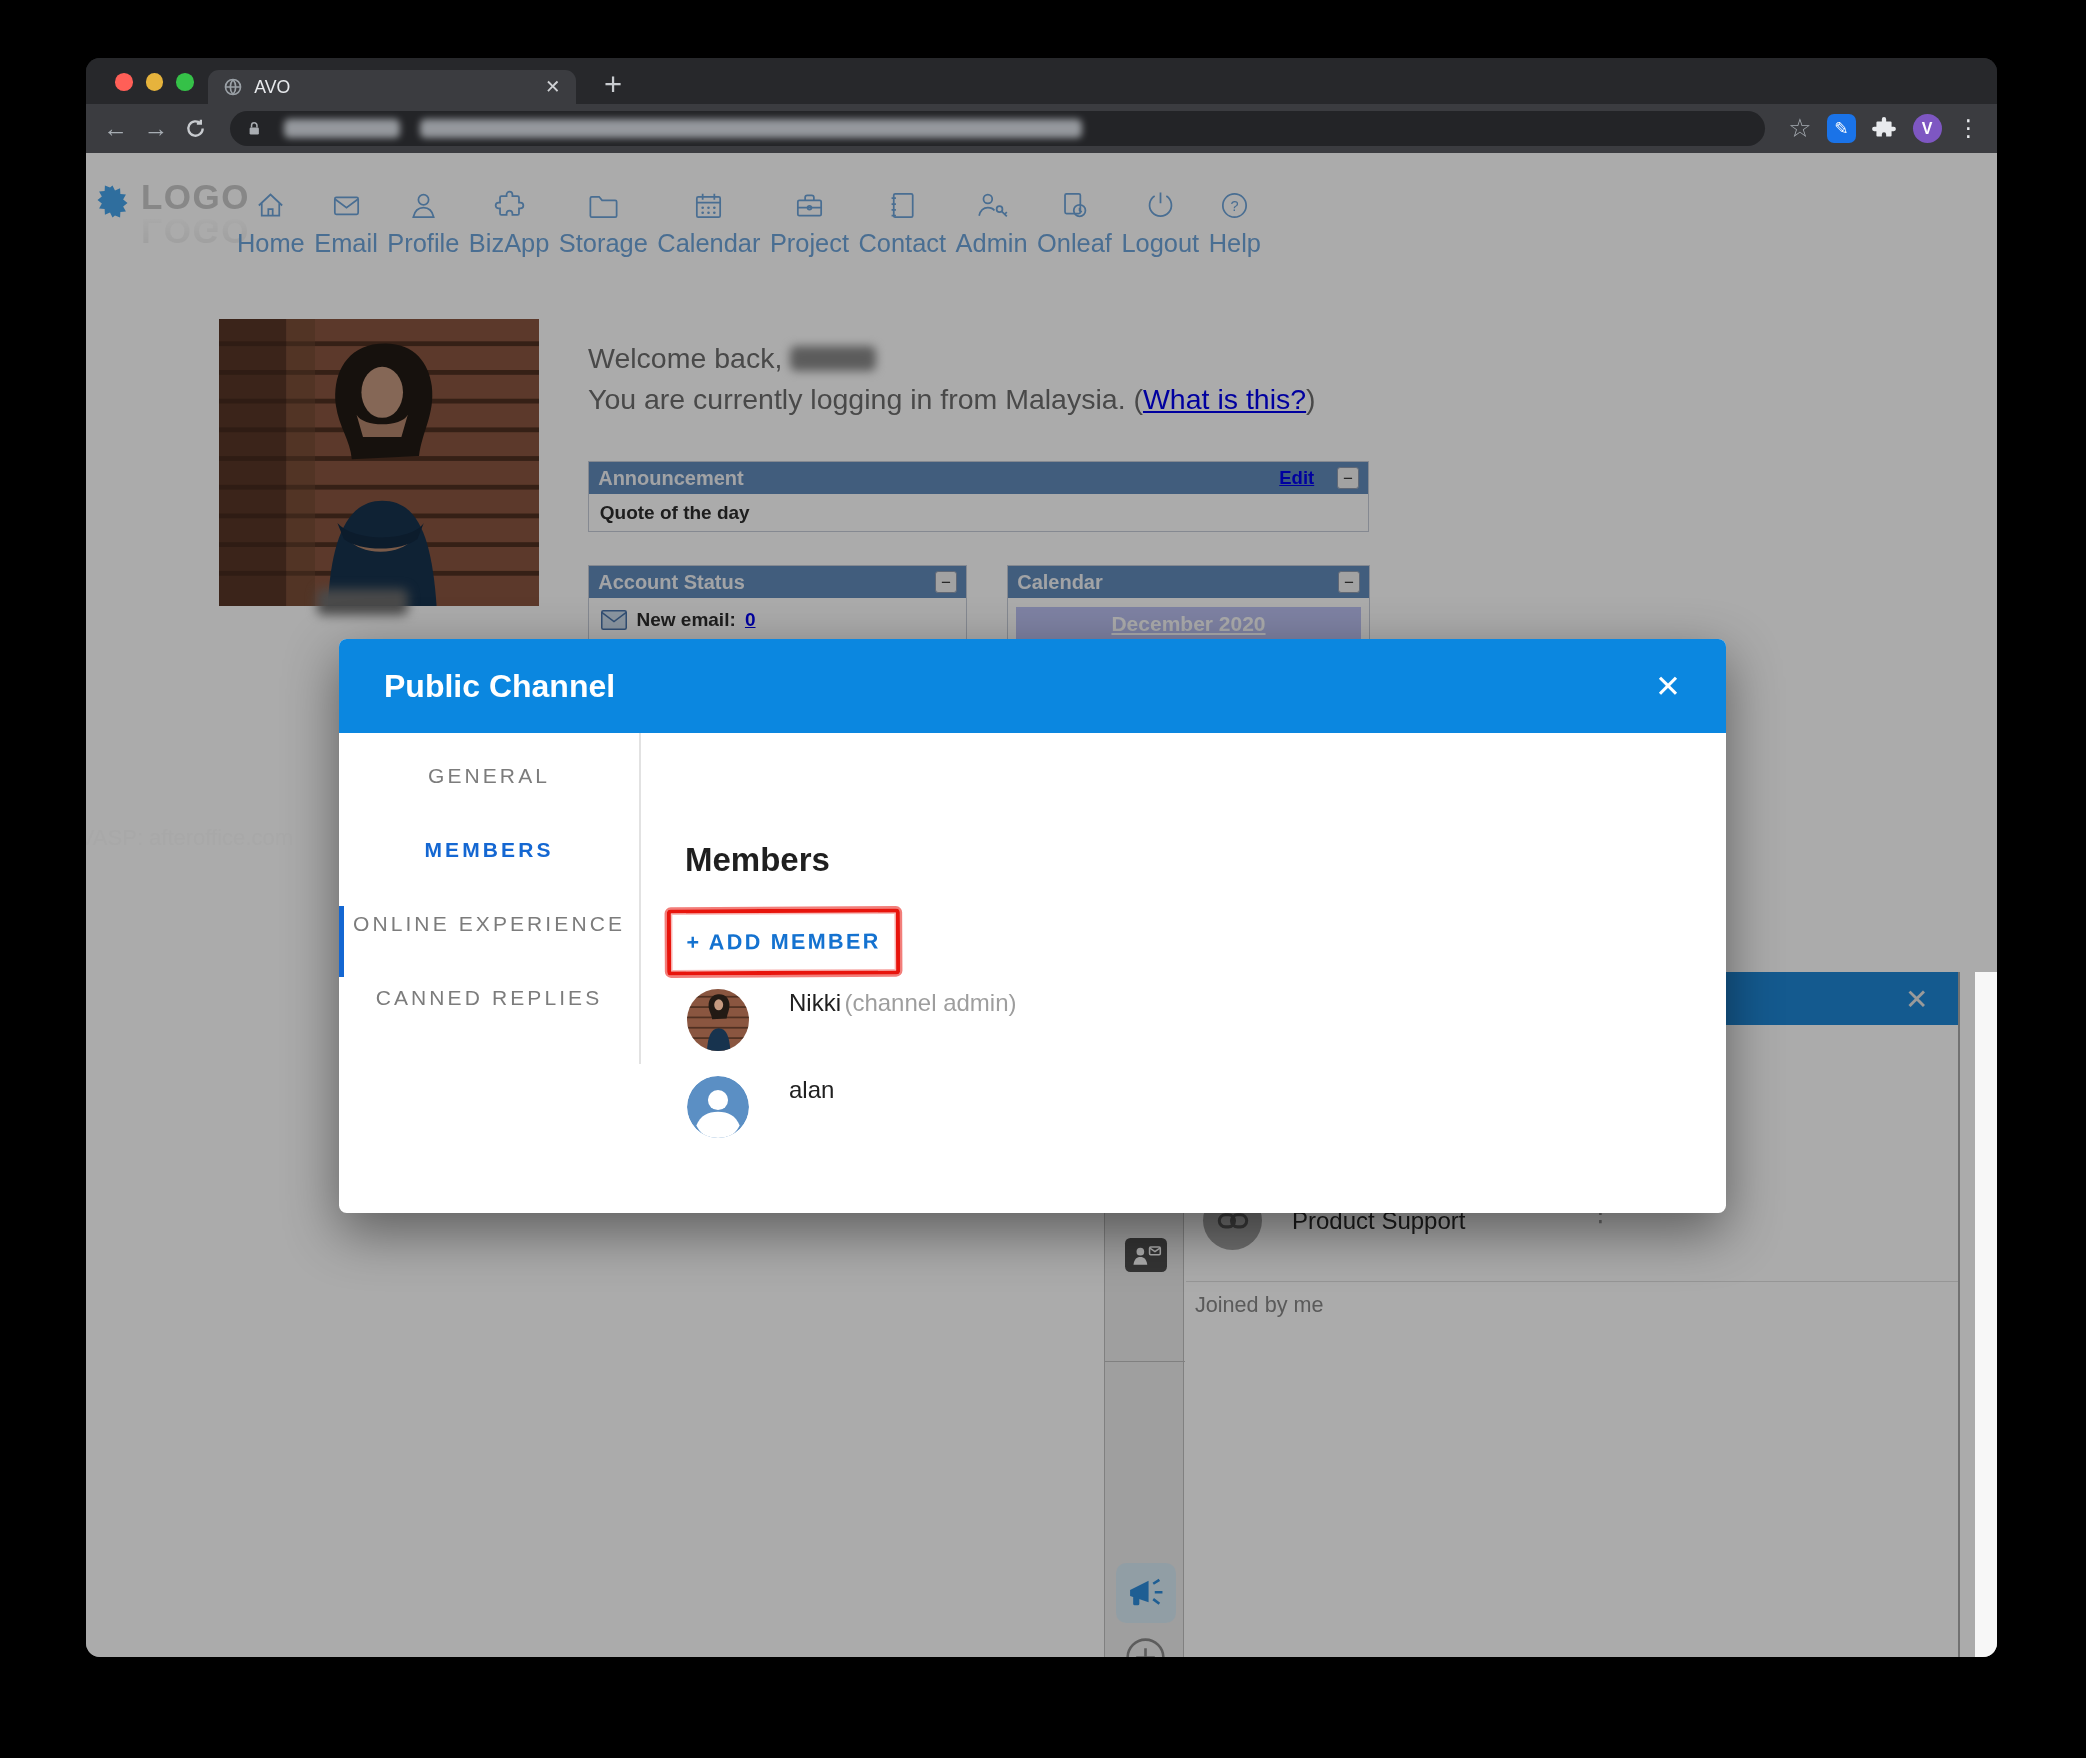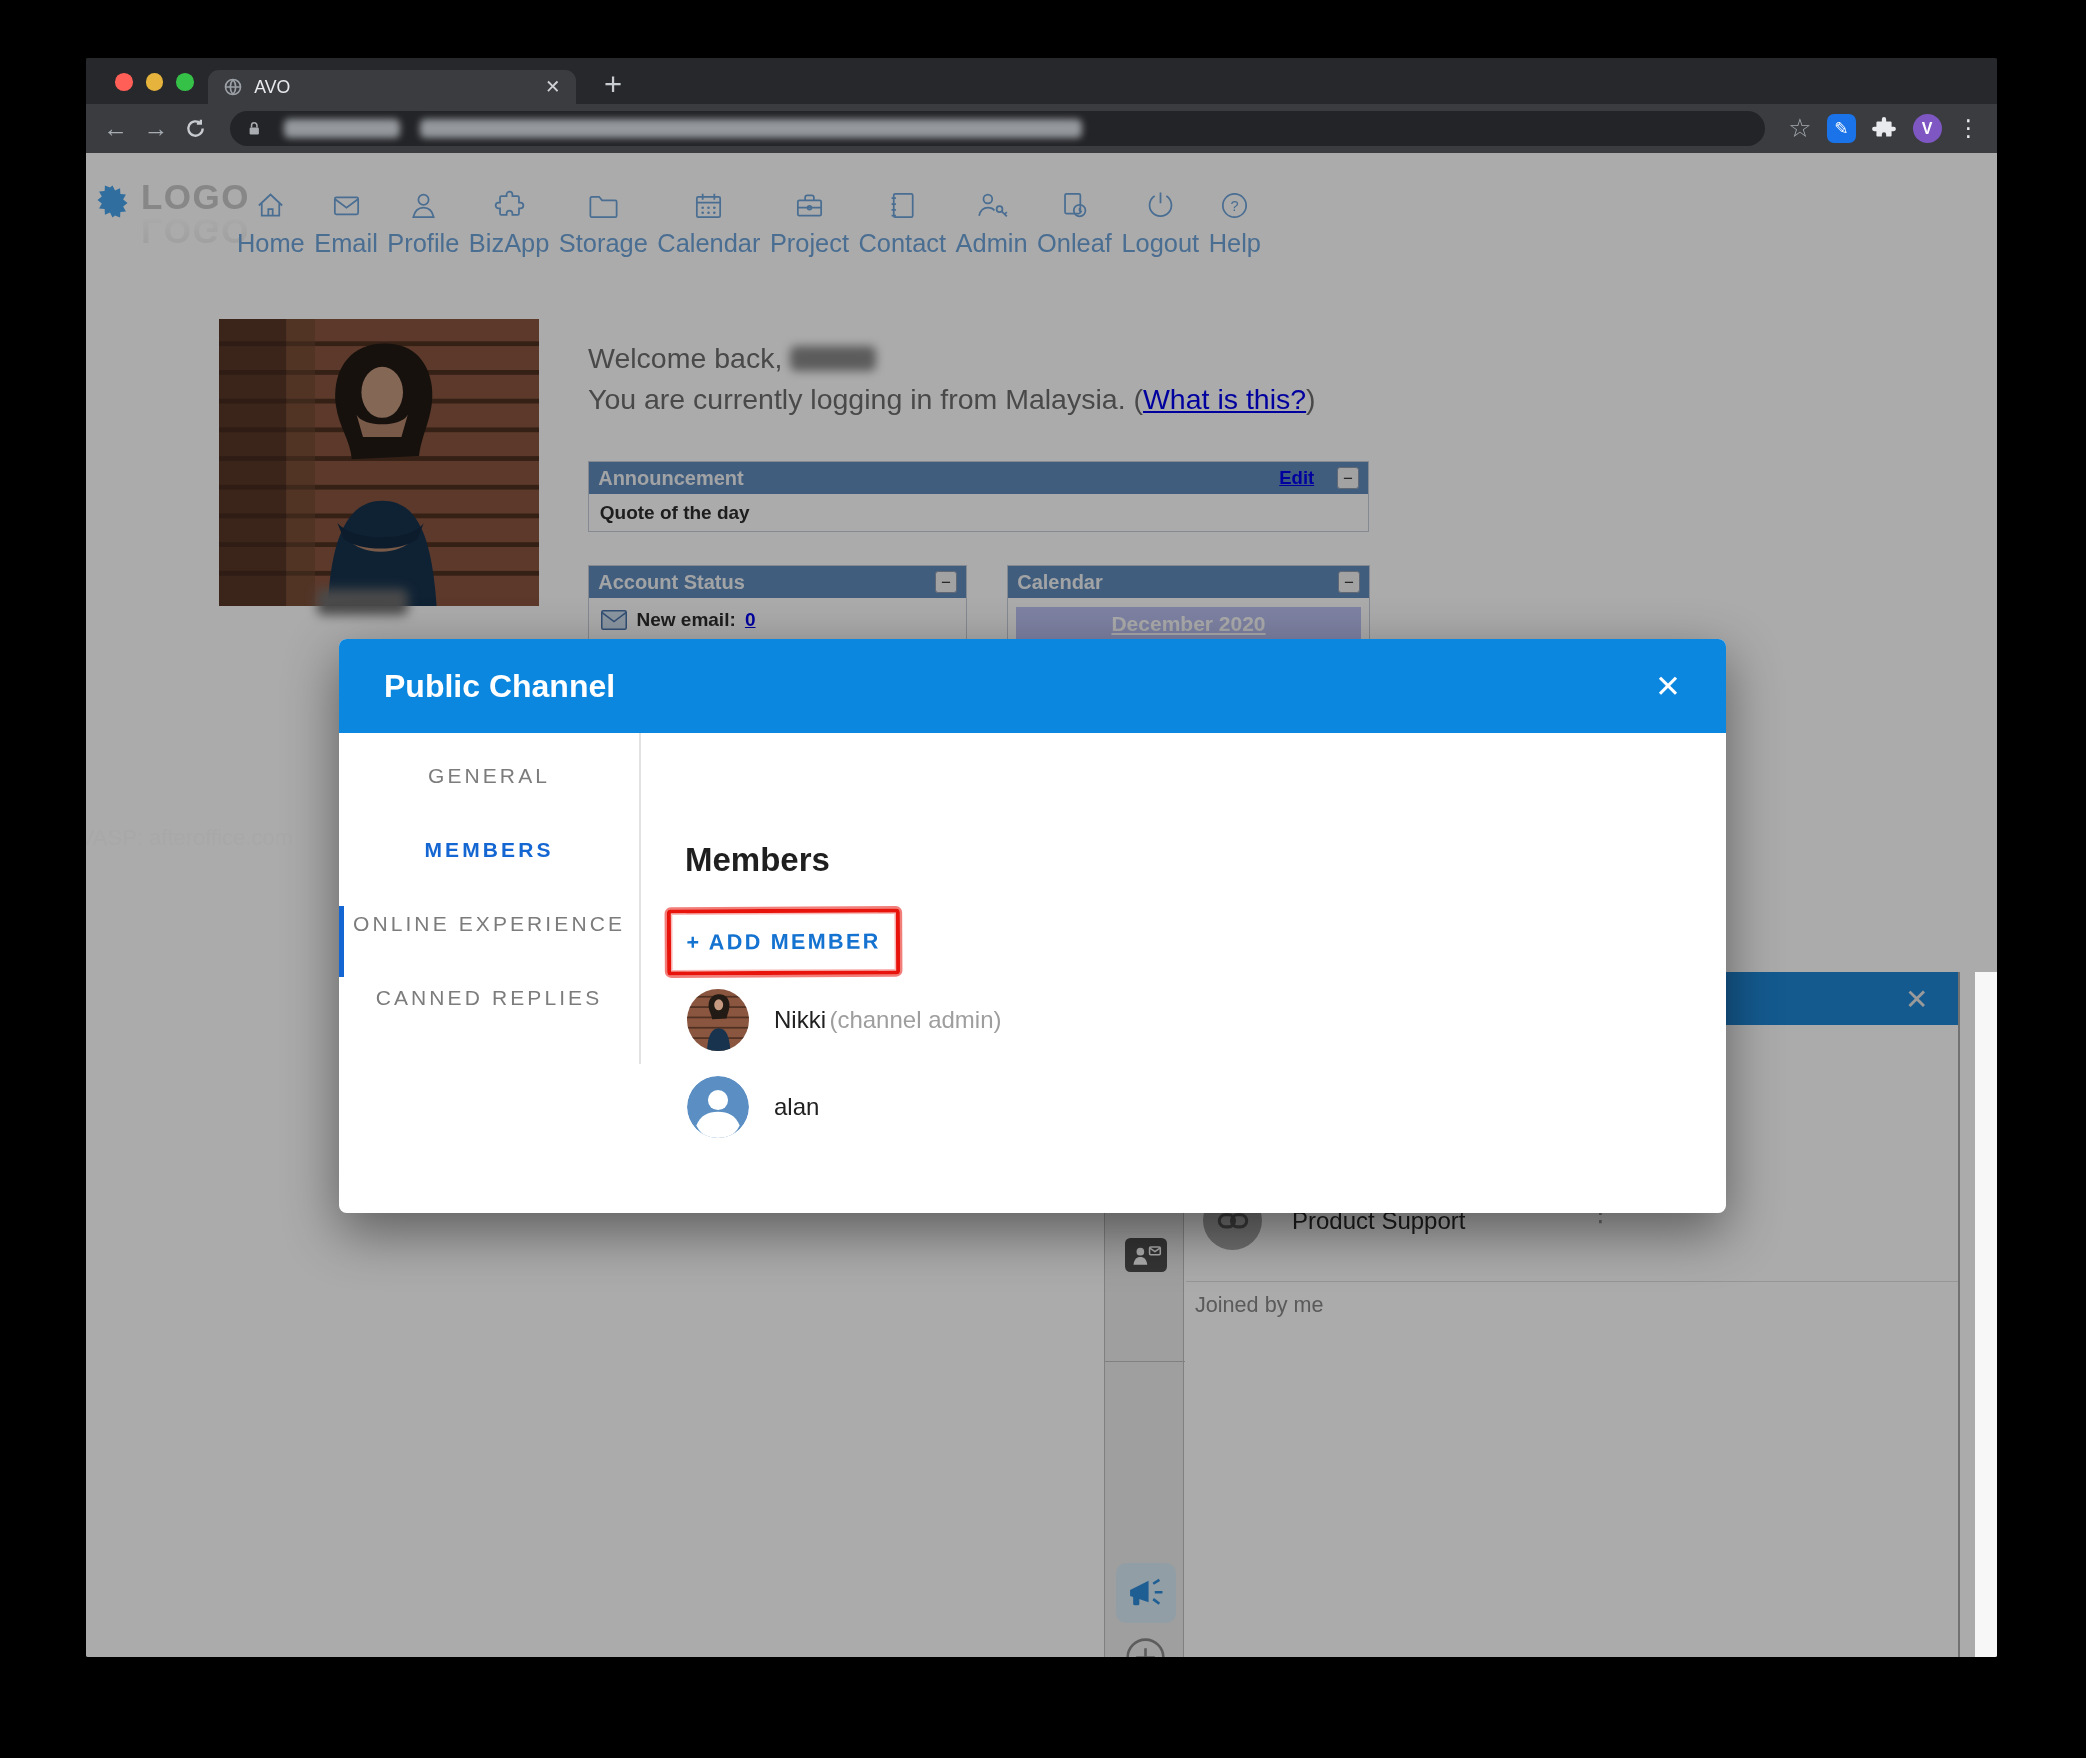--- a/index.html
+++ b/index.html
@@ -1,19 +1,19 @@
 <!DOCTYPE html>
 <html style="--modal-header: #0b87e0; --accent-blue: #1472d0; --annotation-red: #e8140c; --chat-header: #1f86d5; --nav-blue: #6ea4da; --panel-header: #618bbb; --link-blue: #0000ee;font-size:12.3px"><head>
 <meta charset="utf-8">
 <style>
   html,body{margin:0;padding:0;background:#000;width:2087px;height:1759px;overflow:hidden;
     font-family:"Liberation Sans","DejaVu Sans",sans-serif;}
   *{box-sizing:border-box;}
   .win{position:absolute;left:86px;top:58px;width:1911px;height:1599px;background:#27282b;
-    border-radius:2px;overflow:hidden;box-shadow:0 7.7px 46px rgba(0,0,0,.8);}
+    border-radius:14px;overflow:hidden;box-shadow:0 7.7px 46px rgba(0,0,0,.8);}
   
   .titlebar{position:relative;height:46px;background:#27282b;}
   .lights{position:absolute;left:29px;top:15.4px;display:flex;gap:13px;}
   .light{width:17.7px;height:17.7px;border-radius:50%;}
   .light.red{background:#ff5f57;} .light.yellow{background:#e6b33c;} .light.green{background:#35c148;}
   .tab{position:absolute;left:122px;top:12.3px;width:368px;height:34px;background:#3b3c40;
     border-radius:10.8px 10.8px 0 0;display:flex;align-items:center;padding:0 15.4px;color:#e8eaed;}
   .tab .fav{margin-right:10.8px;display:flex;}
   .tab .t{font-size:17.7px;flex:1;}
   .tab .x{color:#cfd1d4;font-size:18.5px;}
@@ -100,21 +100,21 @@
   .tabdiv{position:absolute;left:300px;top:0;height:331px;width:1.5px;background:#e2e2e2;}
   .mtab{height:74px;display:flex;align-items:center;justify-content:center;font-size:21px;
     letter-spacing:3.1px;color:#7c7c7c;}
   .mtab.active{color:#1467d2;font-weight:bold;}
   .indicator{position:absolute;left:0;top:173px;width:5.4px;height:71px;background:#1467d2;}
   .m-members-title{position:absolute;left:346px;top:108px;font-size:33px;font-weight:bold;color:#1f1f1f;}
   .redbox{position:absolute;left:328px;top:176px;width:233px;height:66px;border:4.6px solid var(--annotation-red,#e8140c);
     border-radius:3.9px;transform:rotate(-.3deg);display:flex;align-items:center;justify-content:center;
     box-shadow:0 0 0 2.3px rgba(232,20,12,.55), inset 0 0 0 1.5px rgba(232,20,12,.3);}
   .addmember{color:var(--accent-blue,#1472d0);font-size:21.6px;font-weight:bold;letter-spacing:2.3px;}
-  .mrow{position:absolute;left:348px;display:flex;align-items:center;gap:25px;}
+  .mrow{position:absolute;left:348px;display:flex;align-items:flex-start;gap:40px;}
   .mrow .av{width:62px;height:62px;border-radius:50%;overflow:hidden;flex:none;}
   .mname{font-size:24px;color:#212121;}
   .mrole{font-size:24px;color:#9e9e9e;}
   svg{display:block;}
 </style>
 </head>
 <body>
 
 <div class="win">
 

